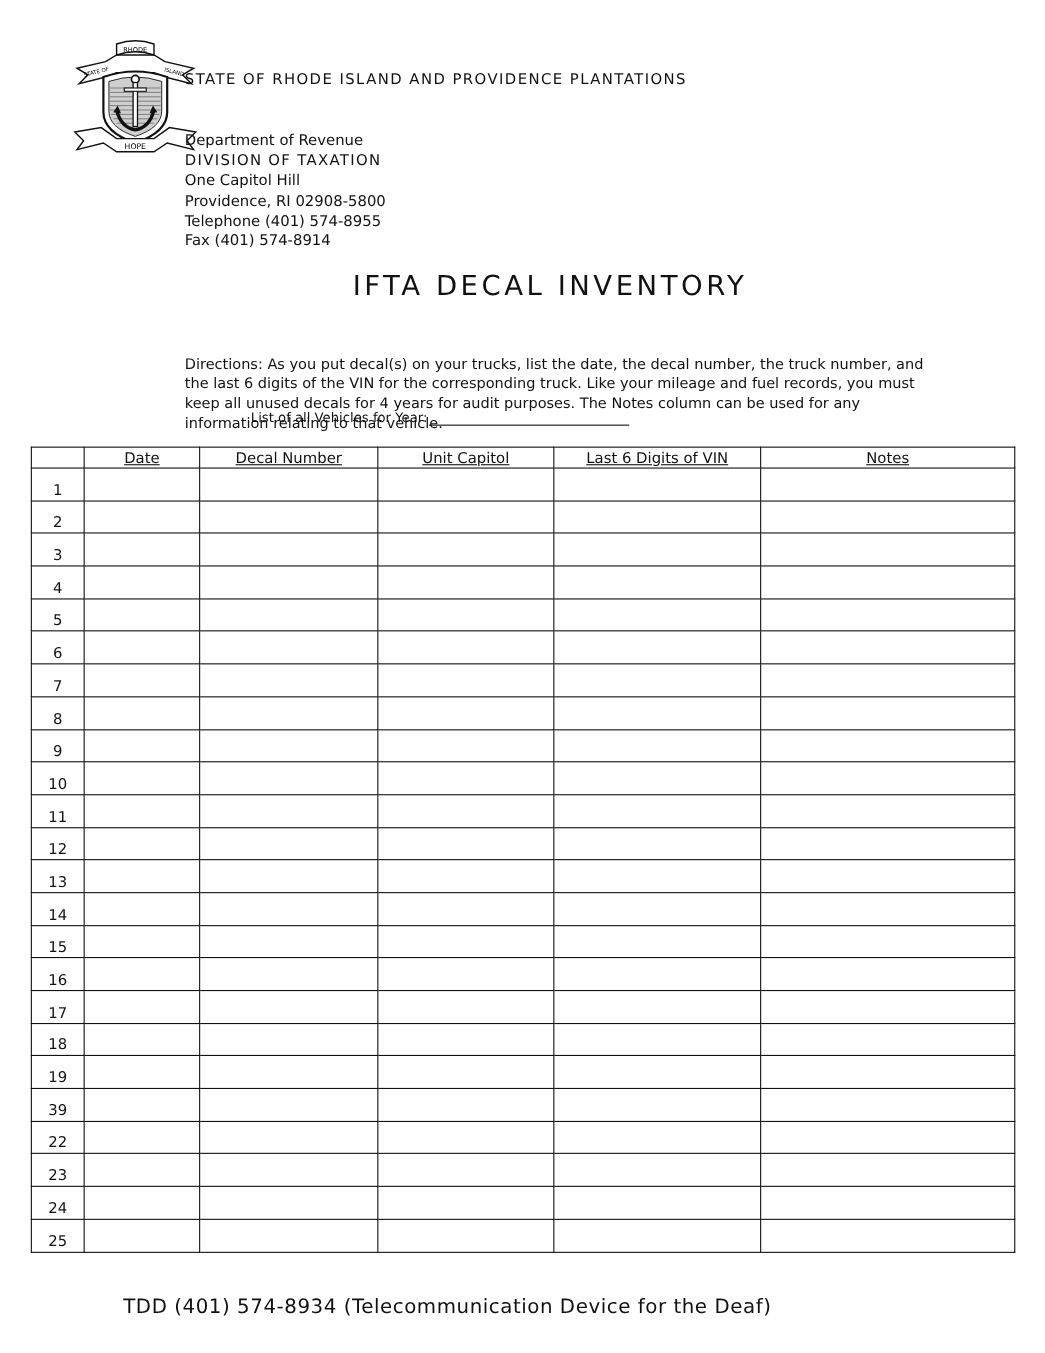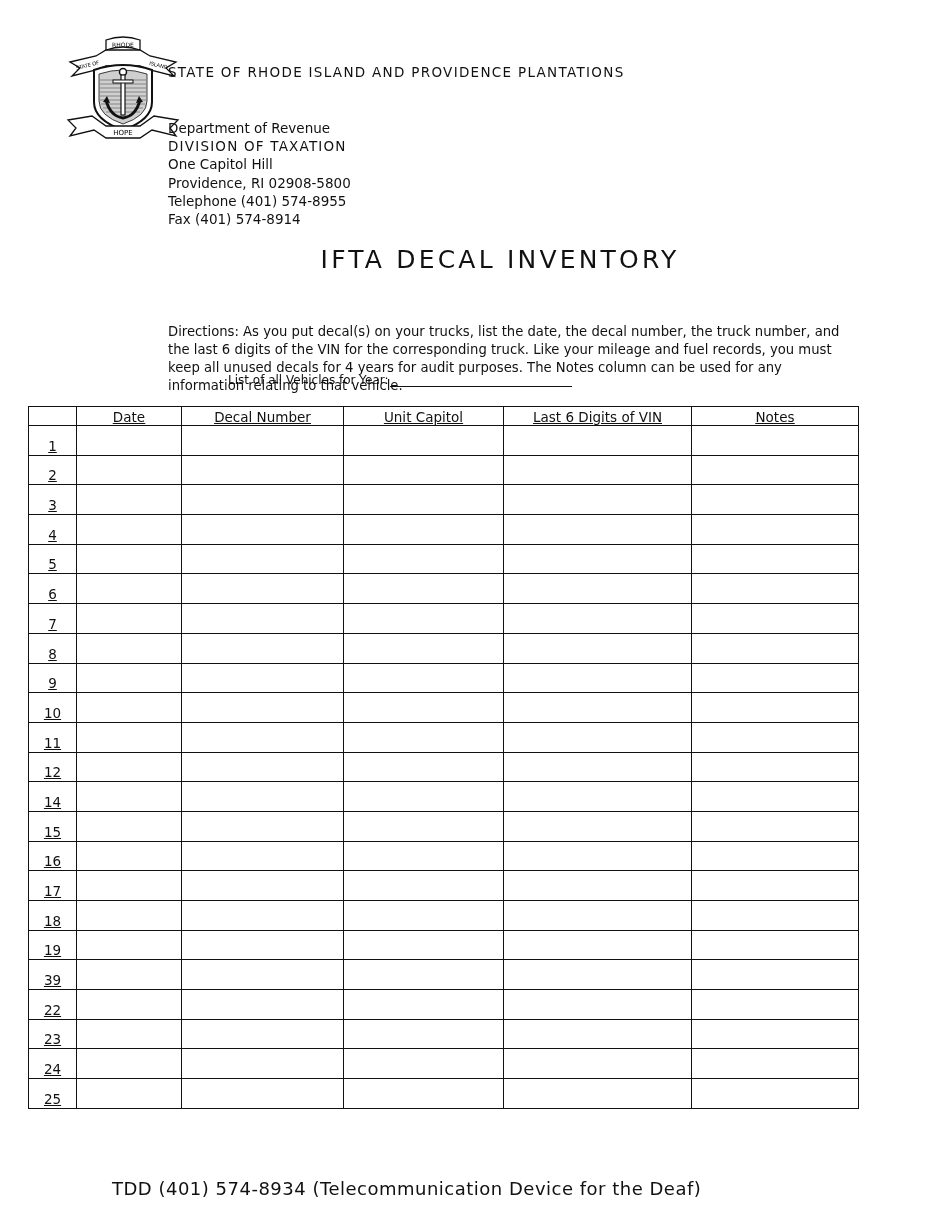--- a/index.html
+++ b/index.html
@@ -7,21 +7,21 @@
   .abs { position:absolute; }
   .seal { left:66px; top:36px; width:114px; height:106px; }
   .state-line { left:168px; top:64px; font-size:13.5px; letter-spacing:1.3px; white-space:nowrap; }
   .addr { left:168px; top:119px; font-size:13.5px; line-height:18.2px; }
   .addr div { white-space:nowrap; }
   .addr .caps { letter-spacing:1.2px; }
   .title { left:0; width:1000px; top:245px; text-align:center; font-size:25px; letter-spacing:3.2px; }
   .directions { left:168px; top:297px; width:680px; font-size:13.2px; line-height:18px;margin-top:26px; }
   .year-line { left:228px; top:370px; font-size:12px; white-space:nowrap;text-align:center; }
   .year-line .blank { display:inline-block; width:182px; border-bottom:1px solid #111; height:16px; vertical-align:bottom; margin-left:1px; }
-  table.inv { position:absolute; left:28px; top:406px; width:831px; border-collapse:collapse; table-layout:fixed; font-size:13.5px;text-decoration:underline; }
+  table.inv { position:absolute; left:28px; top:406px; width:895px; border-collapse:collapse; table-layout:fixed; font-size:13.5px; }
   table.inv th, table.inv td { border:1px solid #111; padding:0; }
   table.inv th { height:18px; font-weight:normal; text-align:center; vertical-align:bottom; }
   table.inv th span { text-decoration:underline; }
   table.inv td { height:27.7px; }
   table.inv td.num { text-align:center; vertical-align:bottom; padding-bottom:1px; }
   .footer { left:112px; top:1178px; font-size:18px; white-space:nowrap; letter-spacing:0.5px; }
 </style>
 </head>
 <body>
 
@@ -186,20 +186,28 @@
       </tr>
       <tr>
         <td class="num">12</td>
         <td></td>
         <td></td>
         <td></td>
         <td></td>
         <td></td>
       </tr>
       <tr>
+        <td class="num">13</td>
+        <td></td>
+        <td></td>
+        <td></td>
+        <td></td>
+        <td></td>
+      </tr>
+      <tr>
         <td class="num">14</td>
         <td></td>
         <td></td>
         <td></td>
         <td></td>
         <td></td>
       </tr>
       <tr>
         <td class="num">15</td>
         <td></td>

